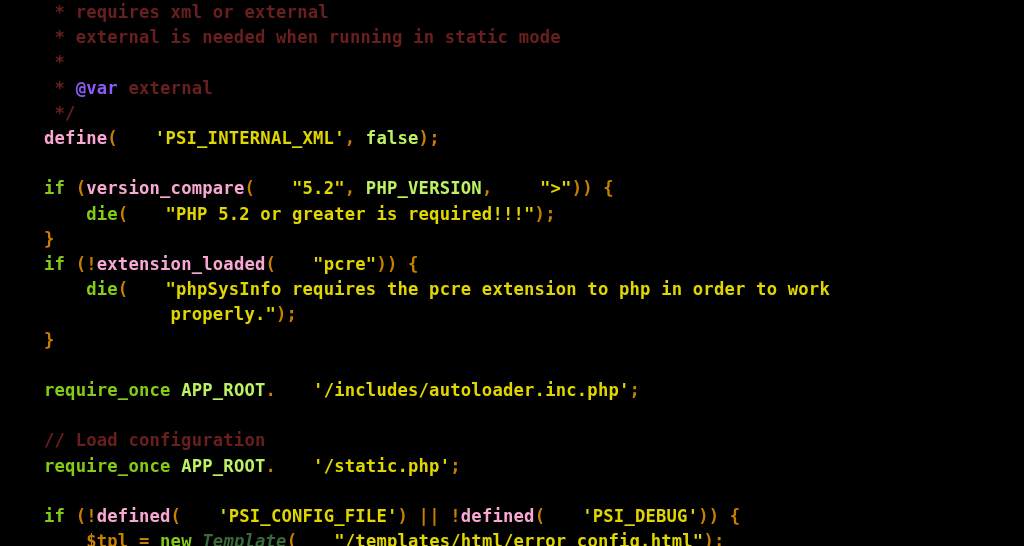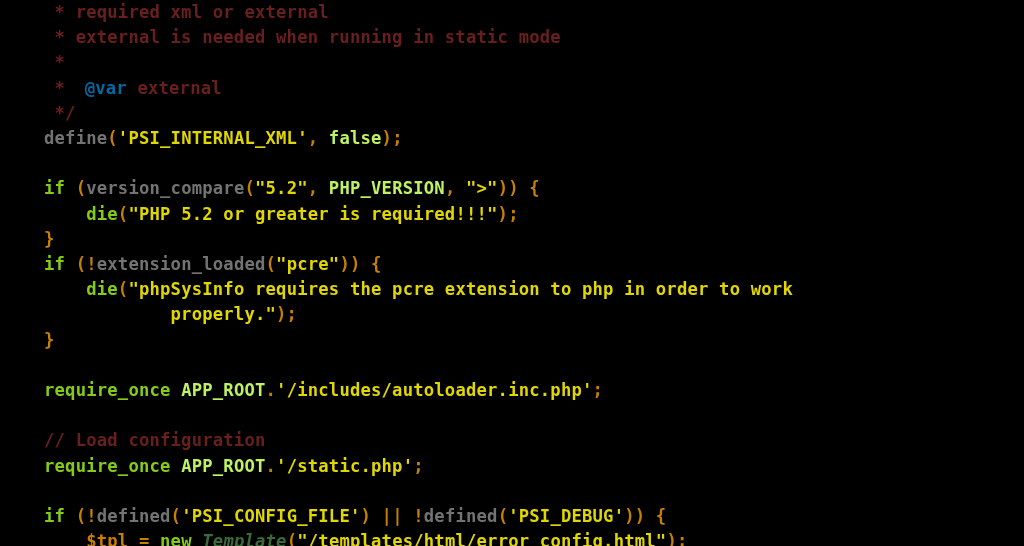--- a/index.html
+++ b/index.html
@@ -16,33 +16,33 @@
     font-family: "Consolas", "Menlo", "DejaVu Sans Mono", monospace;
     font-size: 17.2px;
     line-height: 25.2px;
     font-weight: 600;
     white-space: pre;
     color: #c77f00;
     letter-spacing: 0.2px;
   }
   .c-comment   { color: #6a1f1f; }
   .c-keyword   { color: #84cc16; }
-  .c-func      { color: #737373; }
-  .c-string    { color: #e0d600; }
+  .c-func      { color: #f9a8d4; }
+  .c-string    { color: #e0d600; margin-left: 37px; }
   .c-const     { color: #bef264; }
   .c-punct     { color: #c77f00; }
   .c-var       { color: #c77f00; }
   .c-oper      { color: #c77f00; }
   .c-type      { color: #3a6a3a; font-style: italic; }
-  .c-doctag    { color: #0369a1; margin-left: 9px; }
+  .c-doctag    { color: #8b5cf6; }
 </style>
 </head>
 <body>
 
-<pre class="code"><span class="c-comment"> * required xml or external</span>
+<pre class="code"><span class="c-comment"> * requires xml or external</span>
 <span class="c-comment"> * external is needed when running in static mode</span>
 <span class="c-comment"> *</span>
 <span class="c-comment"> * </span><span class="c-doctag">@var</span><span class="c-comment"> external</span>
 <span class="c-comment"> */</span>
 <span class="c-func">define</span><span class="c-punct">(</span><span class="c-string">'PSI_INTERNAL_XML'</span><span class="c-punct">, </span><span class="c-const">false</span><span class="c-punct">);</span>
 
 <span class="c-keyword">if</span><span class="c-punct"> (</span><span class="c-func">version_compare</span><span class="c-punct">(</span><span class="c-string">"5.2"</span><span class="c-punct">, </span><span class="c-const">PHP_VERSION</span><span class="c-punct">, </span><span class="c-string">"&gt;"</span><span class="c-punct">)) {</span>
     <span class="c-keyword">die</span><span class="c-punct">(</span><span class="c-string">"PHP 5.2 or greater is required!!!"</span><span class="c-punct">);</span>
 <span class="c-punct">}</span>
 <span class="c-keyword">if</span><span class="c-punct"> (!</span><span class="c-func">extension_loaded</span><span class="c-punct">(</span><span class="c-string">"pcre"</span><span class="c-punct">)) {</span>

